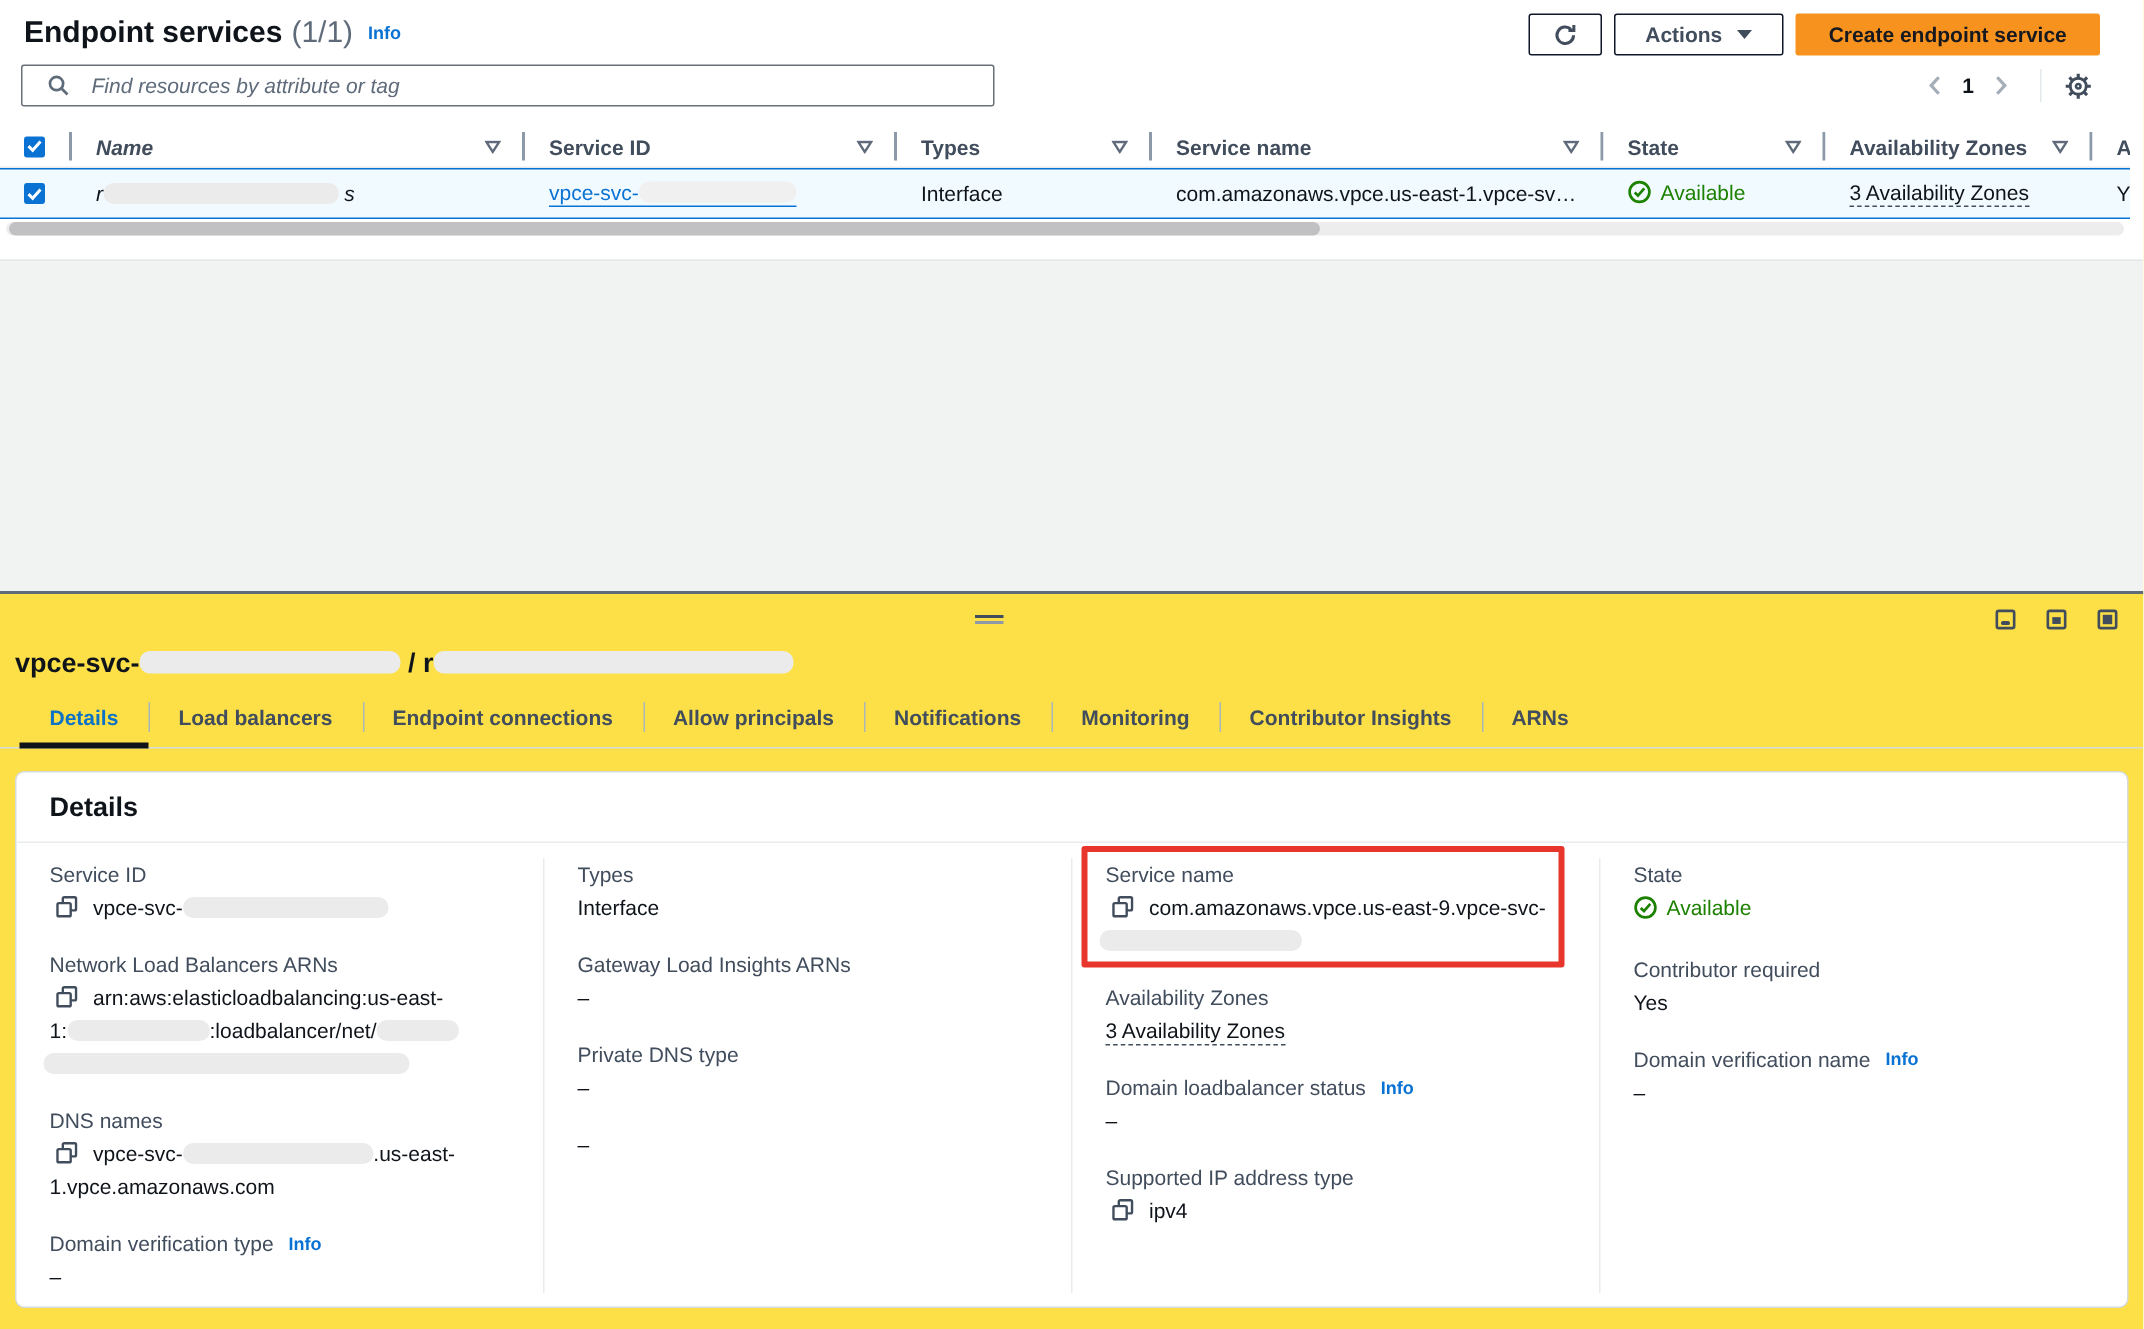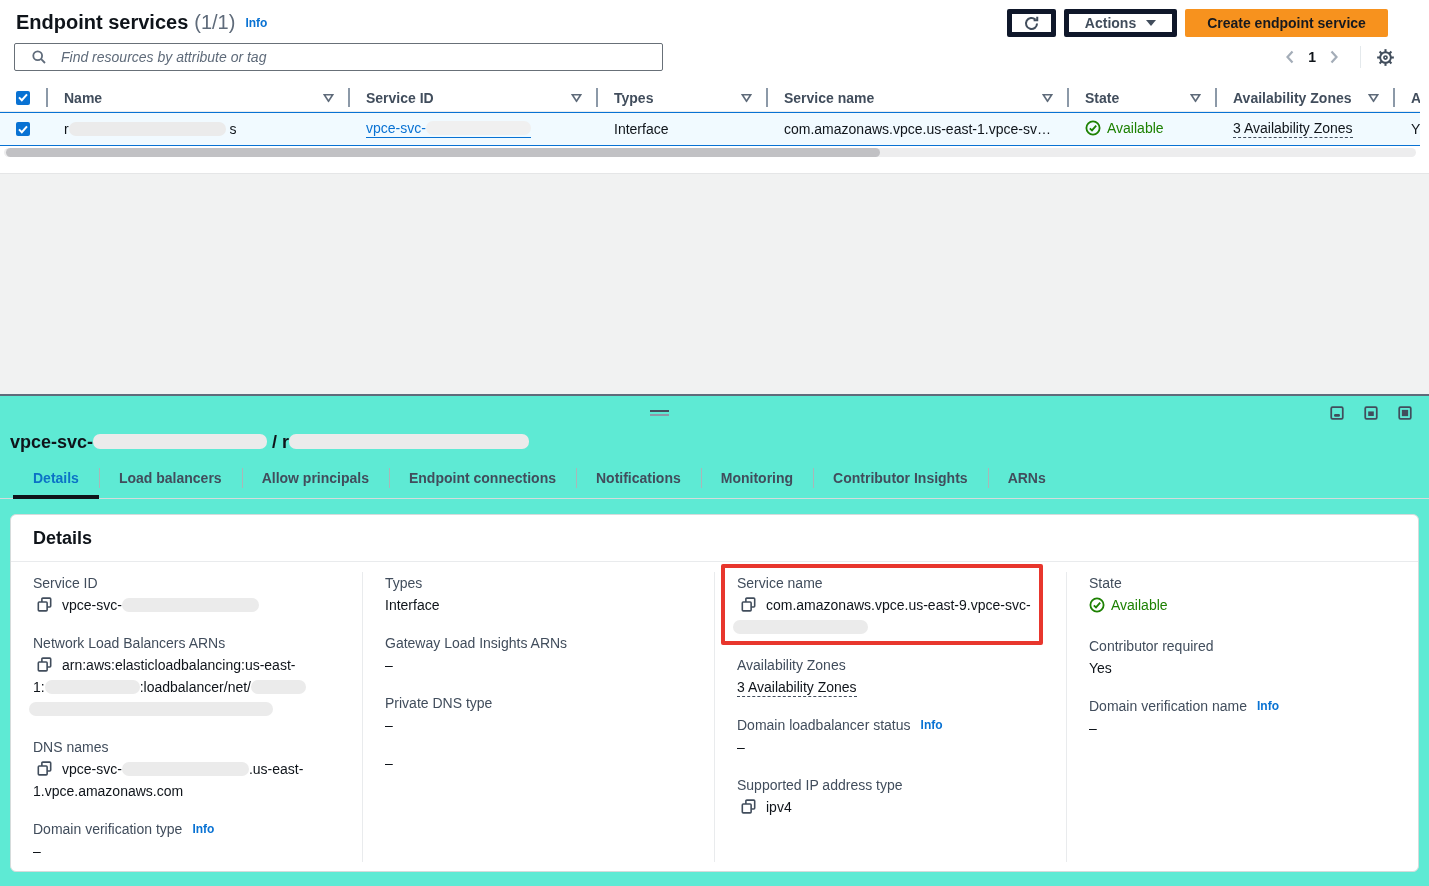--- a/index.html
+++ b/index.html
@@ -3,26 +3,26 @@
 <meta charset="utf-8">
 <style>
   * { margin:0; padding:0; box-sizing:border-box; }
   html,body { background:#ffffff; }
   #stage {
     position:relative; width:1429px; height:886px; overflow:hidden;
     background:#ffffff; font-family:"Liberation Sans", sans-serif;
     color:#0f141a; font-size:14px;
   }
   
-  .title-row { position:absolute; top:0; left:0; right:12px; height:44px; }
+  .title-row { position:absolute; top:0; left:0; right:0; height:44px; }
   .page-title { position:absolute; left:16px; top:11px; font-size:20px; font-weight:bold; color:#0f141a; white-space:nowrap; }
   .page-title .count { font-weight:normal; color:#5f6b7a; margin-left:6px; }
   .info-link { font-size:12px; font-weight:bold; color:#0972d3; margin-left:10px; vertical-align:2px; text-decoration:none; cursor:pointer; }
   .header-actions { position:absolute; top:9px; right:29px; display:flex; gap:8px; }
-  .btn { height:28px; border:5px solid #0f172a; border-radius:2px; background:#fff;
+  .btn { height:28px; border:1px solid #0f172a; border-radius:2px; background:#fff;
          font-family:inherit; font-size:14px; font-weight:bold; color:#414d5c;
          display:flex; align-items:center; justify-content:center; cursor:pointer; }
   .btn-icon { width:49px; }
   .btn-actions { width:113px; gap:10px; }
   .btn-primary { width:203px; border:none; background:#f7921e; color:#16191f; }
   .caret-down { width:0; height:0; border-left:5px solid transparent; border-right:5px solid transparent; border-top:6px solid #414d5c; display:inline-block; }
   
   .search-box { position:absolute; top:43px; left:14px; width:649px; height:28px;
     border:1px solid #687078; border-radius:2px; background:#fff; display:flex; align-items:center; }
   .search-box svg { margin-left:16px; flex:none; }
@@ -38,40 +38,40 @@
   
   .tablewrap { position:absolute; top:84px; left:0; width:1420px; overflow:hidden; }
   .thead { display:flex; height:28px; align-items:center; border-bottom:1px solid #e9ebed; background:#fff; }
   .th { position:relative; font-weight:bold; color:#414d5c; padding-left:16px; white-space:nowrap; overflow:hidden; height:100%; display:flex; align-items:center; cursor:pointer; }
   .th .sortico { position:absolute; right:16px; top:50%; transform:translateY(-50%); }
   .th .divider { position:absolute; right:0; top:4px; bottom:4px; width:2px; background:#8c99a8; }
   .trow { display:flex; height:34px; align-items:center; background:#f1faff;
           border-top:1px solid #0972d3; border-bottom:1px solid #0972d3; cursor:pointer; }
   .td { padding-left:16px; white-space:nowrap; overflow:hidden; color:#0f141a; }
   .c-check { width:48px; display:flex; align-items:center; padding-left:16px; }
-  .c-name  { width:302px; }
+  .c-name  { width:302px;font-style:italic; }
   .c-sid   { width:248px; }
   .c-types { width:170px; }
   .c-sname { width:301px; }
   .c-state { width:148px; }
   .c-az    { width:178px; }
   .c-acc   { flex:1; min-width:25px; }
   .checkbox { width:14px; height:14px; background:#0972d3; border-radius:2px; display:flex; align-items:center; justify-content:center; cursor:pointer; flex:none; }
   .rowlink { color:#0972d3; text-decoration:none; border-bottom:1px solid #0972d3; display:inline-block; line-height:17px; cursor:pointer; }
   .state-ok { color:#1d8102; display:inline-flex; align-items:center; gap:6px; }
   .dashed-link { color:#0f141a; display:inline-block; line-height:17px; border-bottom:1px dashed #414d5c; cursor:pointer; text-decoration:none; }
   
   .redact { display:inline-block; height:14px; border-radius:7px; background:#ebebeb; vertical-align:-2px; }
   
   .hscroll { position:absolute; top:148px; left:4px; width:1412px; height:9px; border-radius:5px; background:#ededee; }
   .hscroll .thumb { position:absolute; left:2px; top:0; width:874px; height:9px; border-radius:5px; background:#c1c1c4; cursor:pointer; }
   
   .gray-band { position:absolute; top:173px; left:0; right:0; height:221px; background:#f1f2f2; border-top:1px solid #e5e6e7; }
   
-  .split-panel { position:absolute; top:394px; left:0; right:0; bottom:0; background:#5eead4; border-top:2px solid #5f6b7a; }
+  .split-panel { position:absolute; top:394px; left:0; right:0; bottom:0; background:#fde047; border-top:2px solid #5f6b7a; }
   .drag-handle { position:absolute; top:14px; left:650px; width:19px; cursor:row-resize; }
   .drag-handle .l1 { height:2px; background:#414d5c; margin-bottom:2px; }
   .drag-handle .l2 { height:2px; background:#8d99a8; }
   .panel-icons { position:absolute; top:10px; right:17px; display:flex; gap:20px; }
   .panel-icons span { width:14px; height:14px; display:block; cursor:pointer; }
   .panel-title { position:absolute; top:36px; left:10px; font-size:18px; font-weight:bold; color:#0f141a; white-space:nowrap; }
   .panel-title .redact { height:15px; vertical-align:-1px; }
   
   .tabs { position:absolute; top:67px; left:0; right:0; height:36px; display:flex; align-items:stretch; padding-left:13px; border-bottom:1px solid #d5dbdb; }
   .tab { position:relative; padding:6px 20px 0; font-weight:bold; color:#414d5c; font-size:14px; line-height:18px; cursor:pointer; white-space:nowrap; }
@@ -296,22 +296,22 @@
       </span>
     </div>
 
     <div class="panel-title">
       <span>vpce-svc-</span><span class="redact" style="width:174px;"></span><span> / </span><span>r</span><span class="redact" style="width:240px;"></span>
     </div>
 
     <div class="tabs">
       <div class="tab active">Details</div>
       <div class="tab">Load balancers</div>
+      <div class="tab">Endpoint connections</div>
       <div class="tab">Allow principals</div>
-      <div class="tab">Endpoint connections</div>
       <div class="tab">Notifications</div>
       <div class="tab">Monitoring</div>
       <div class="tab">Contributor Insights</div>
       <div class="tab">ARNs</div>
     </div>
 
     <div class="card">
       <div class="card-header">Details</div>
       <div class="card-body">
 

